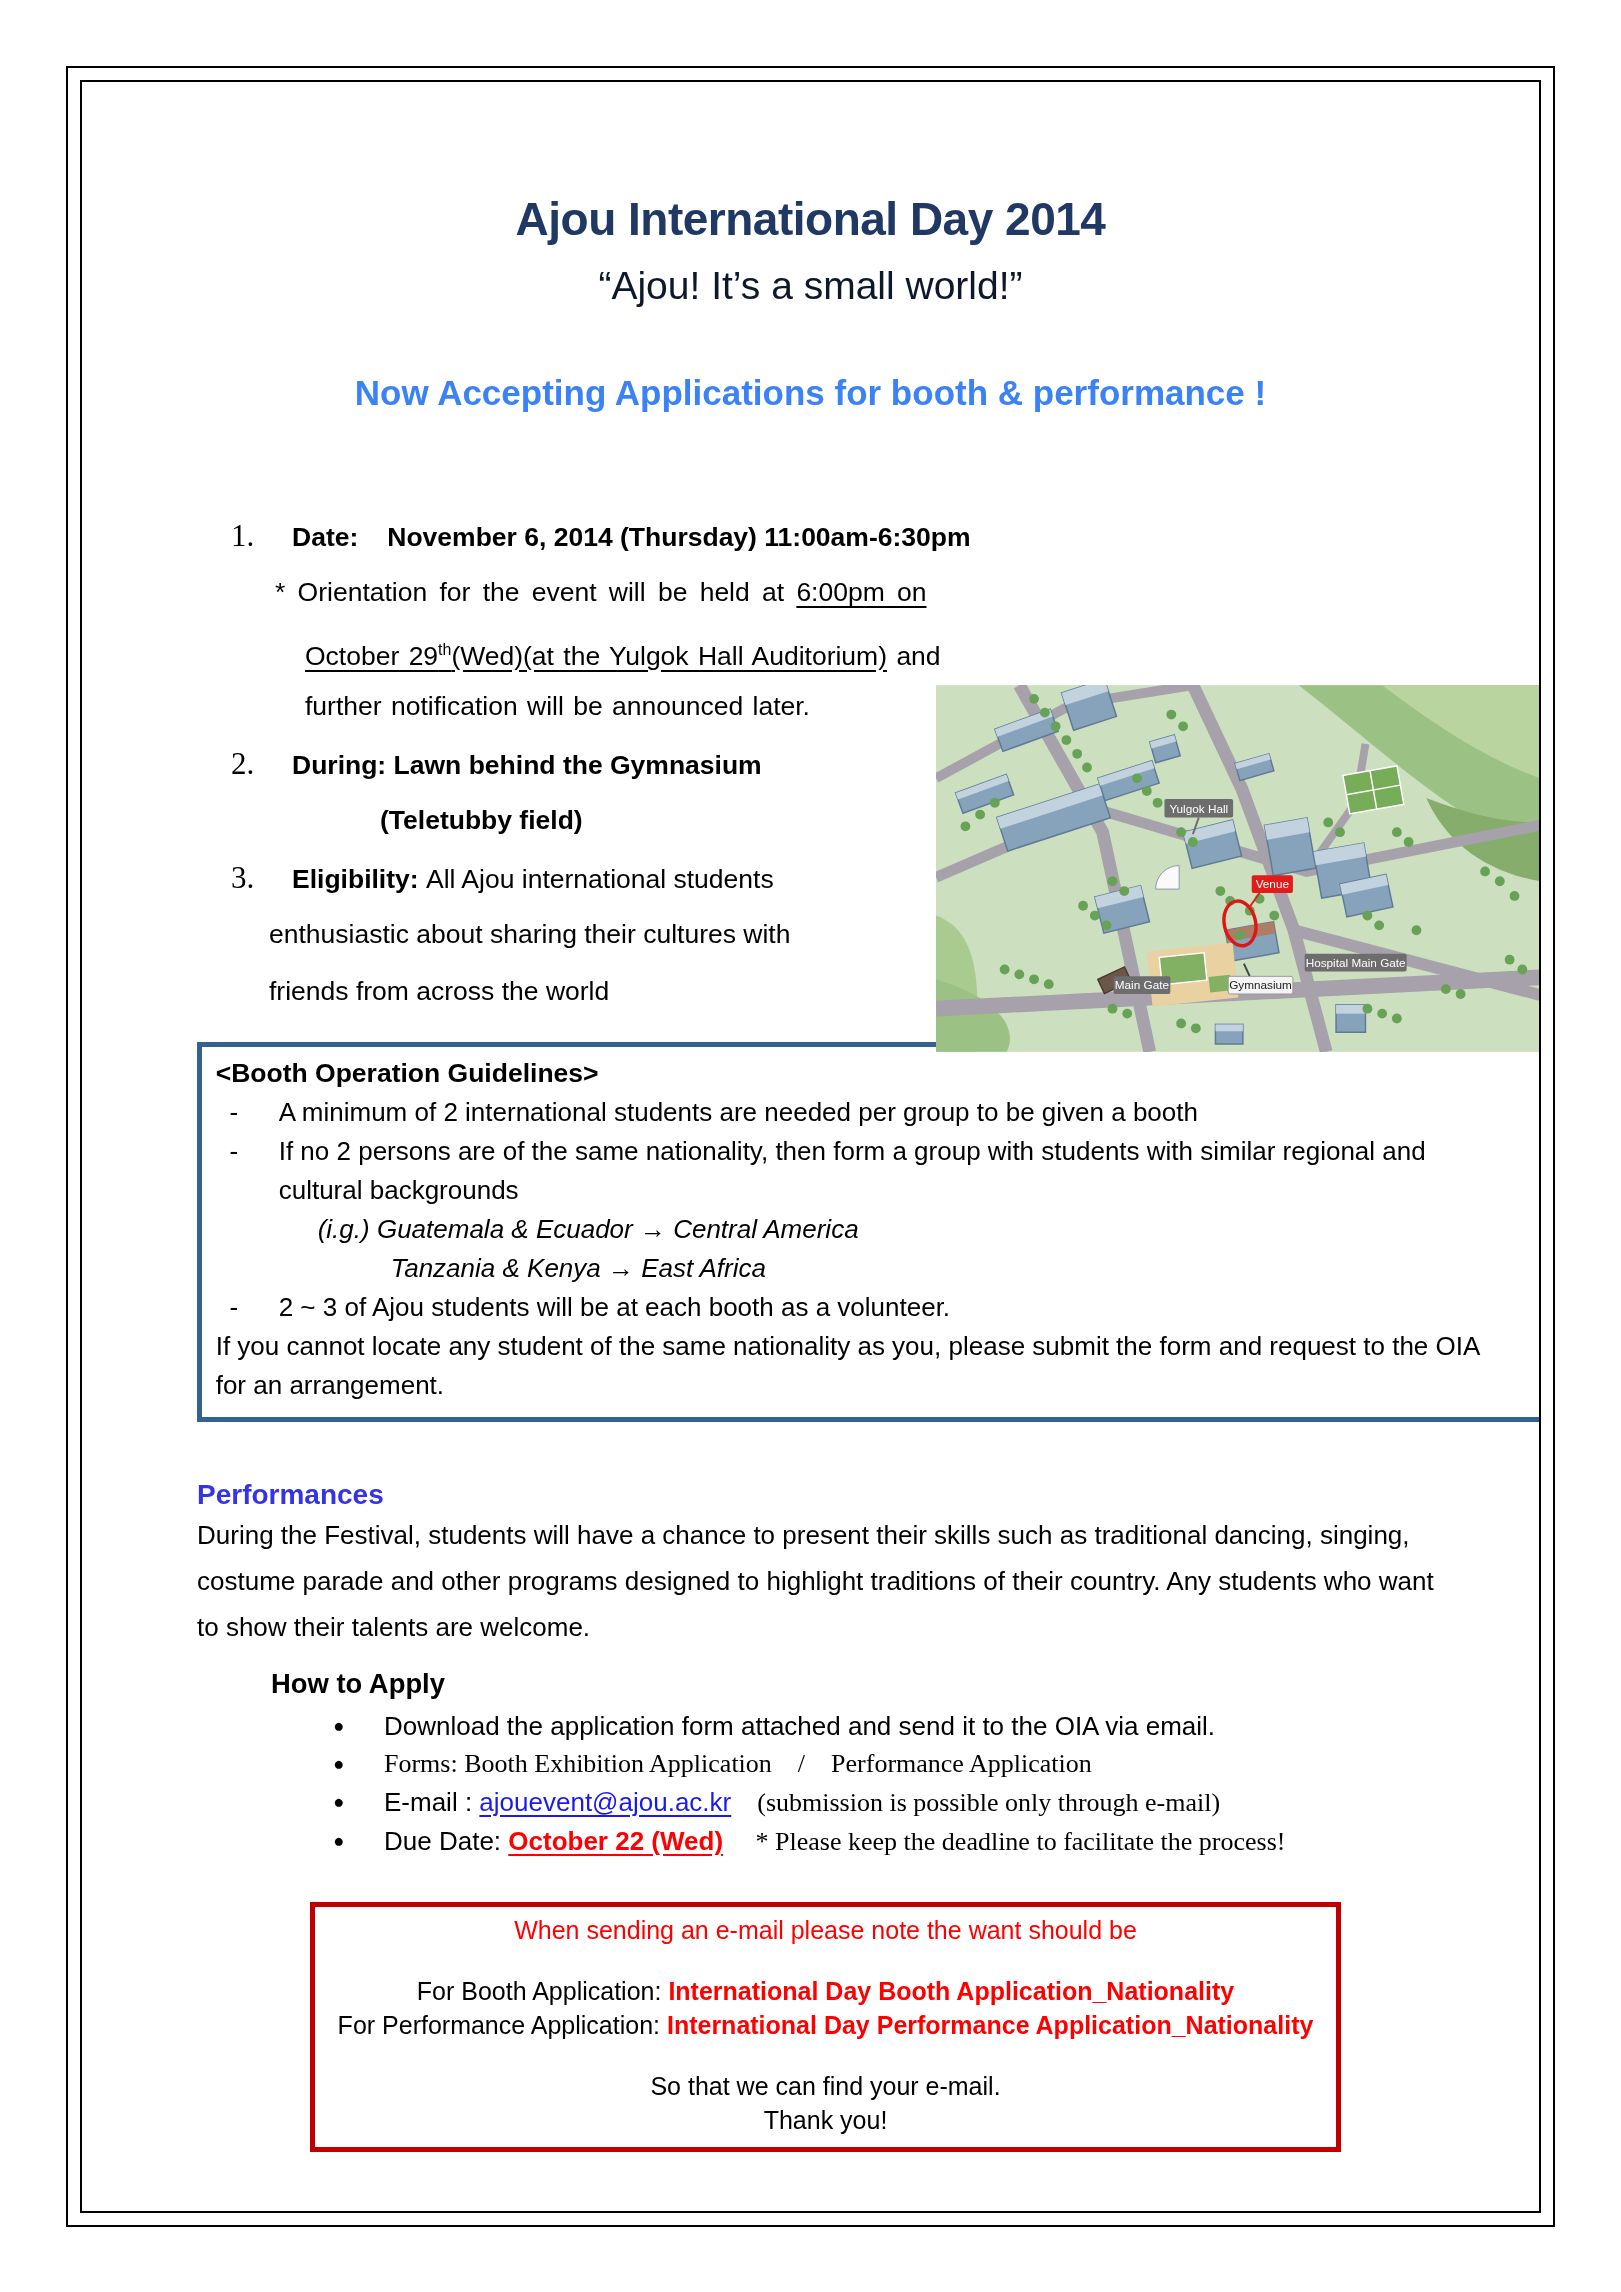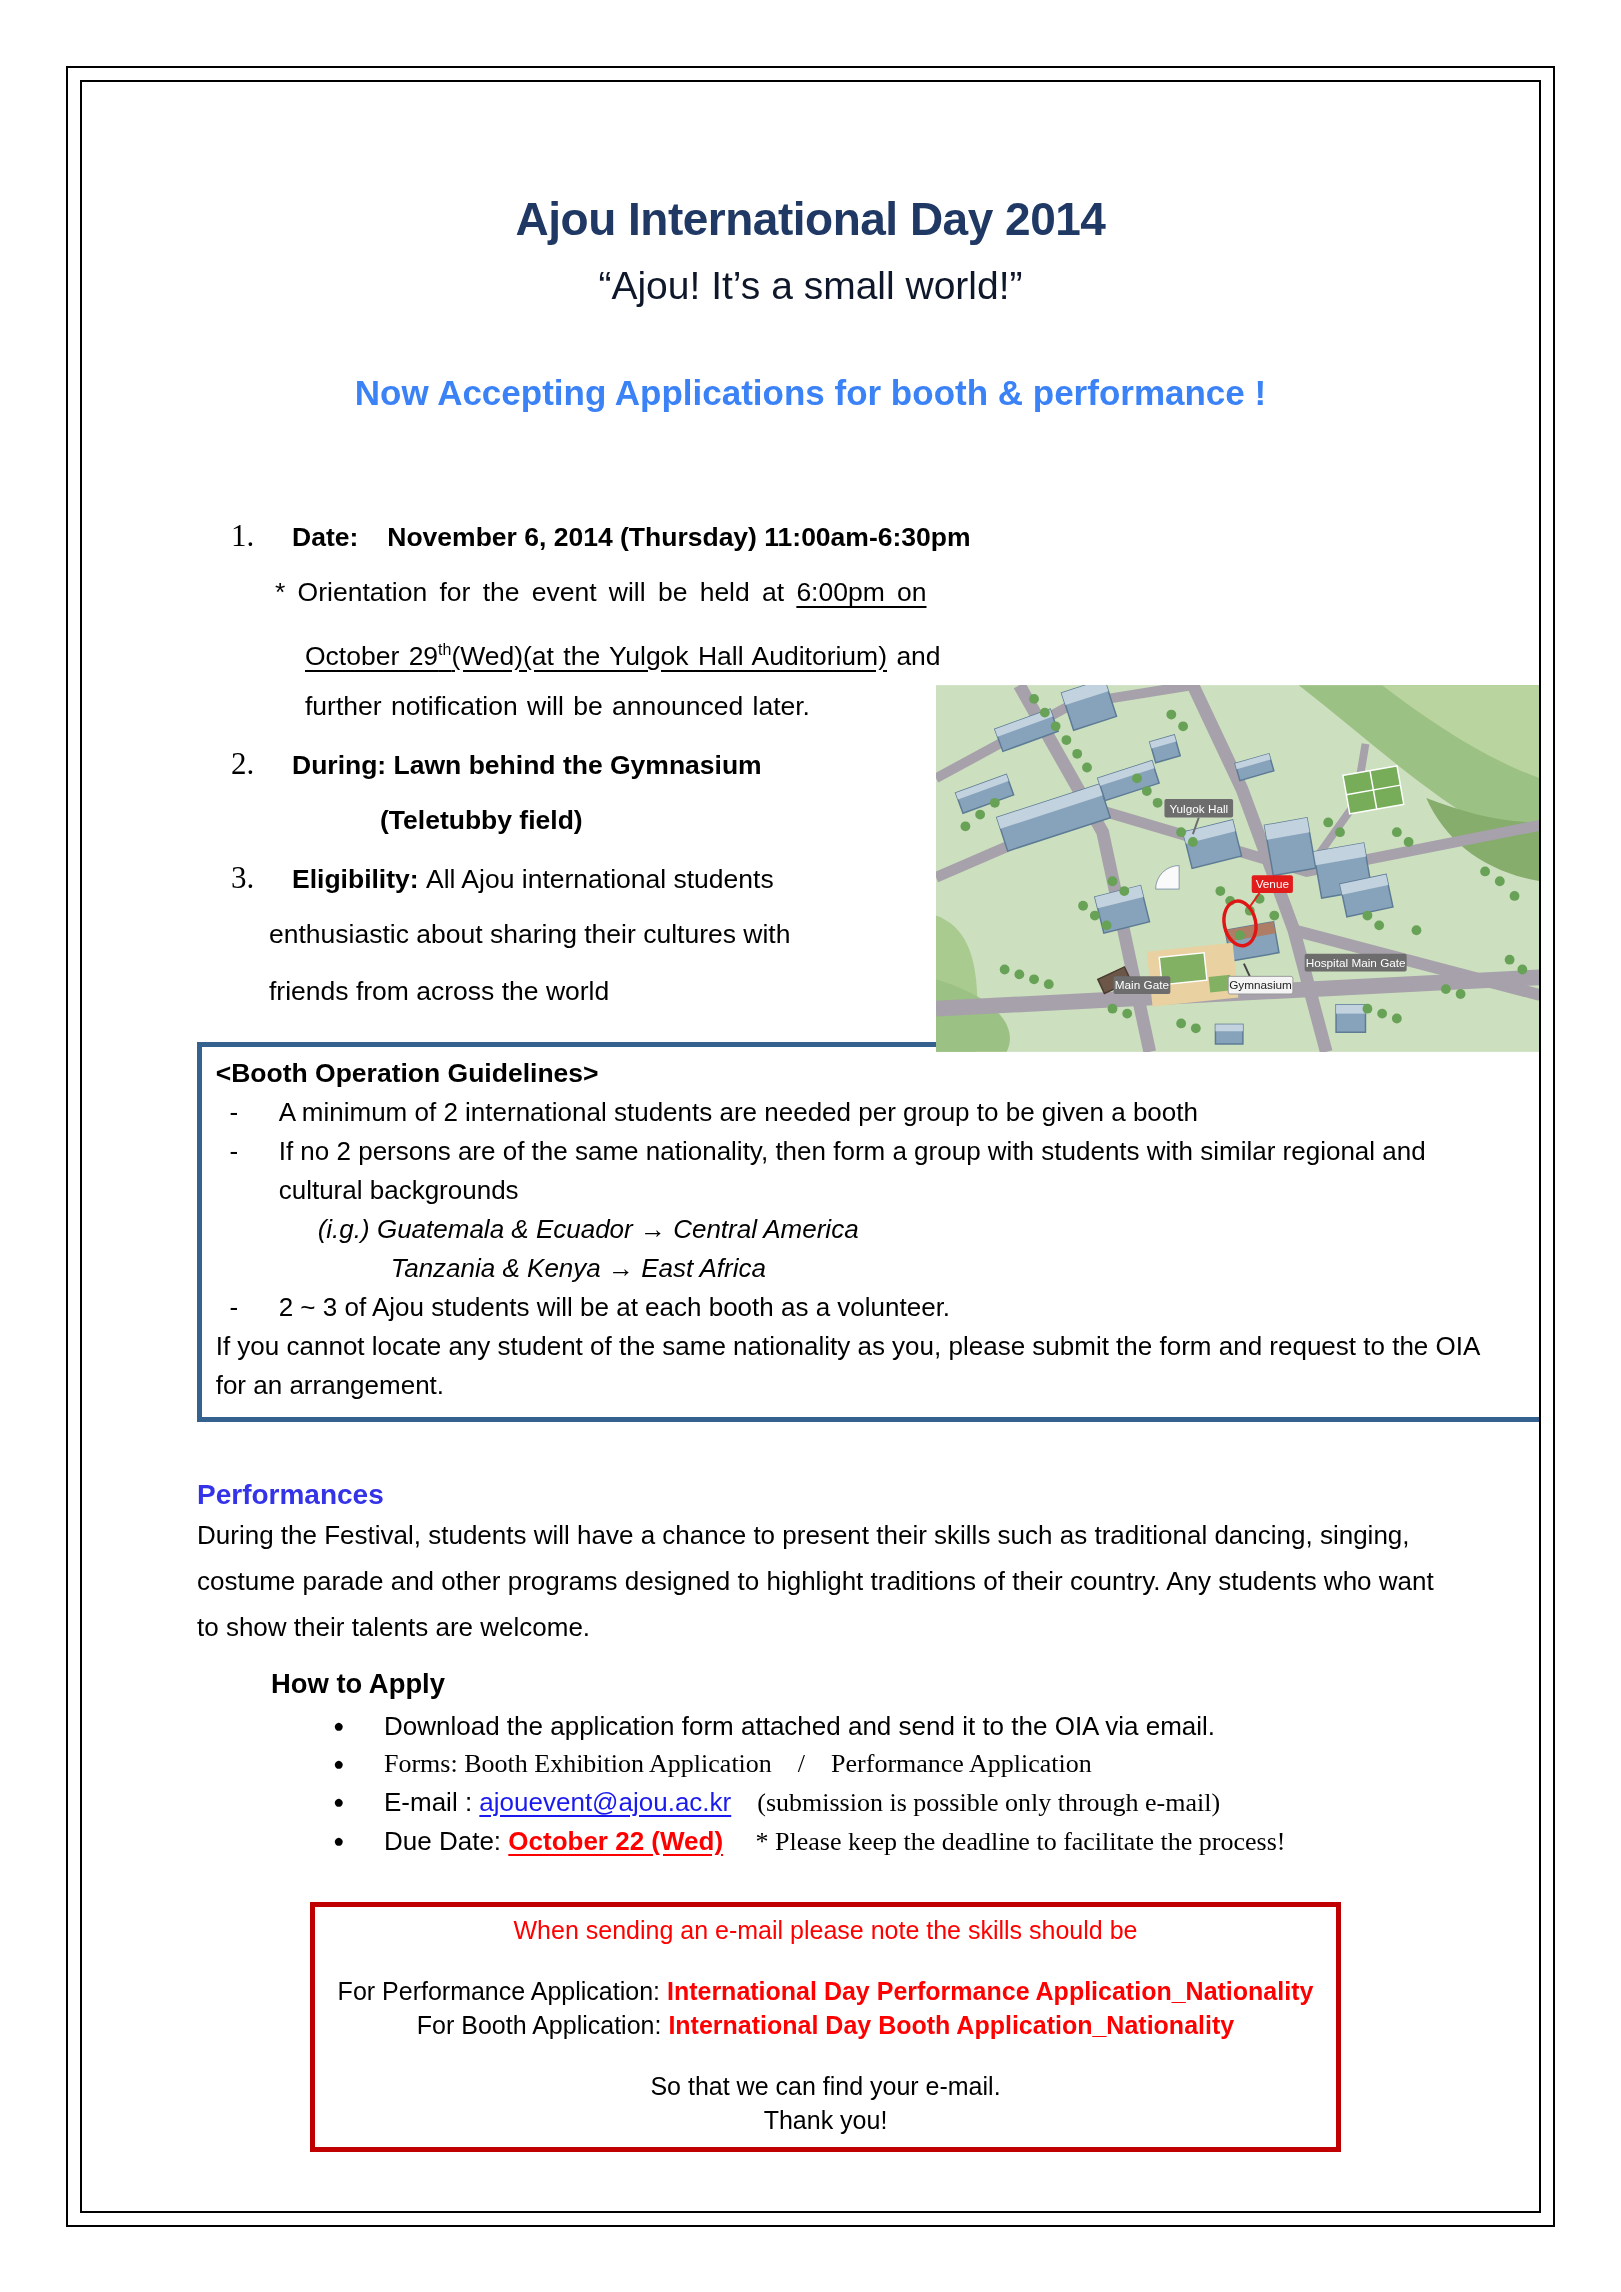--- a/index.html
+++ b/index.html
@@ -310,24 +310,24 @@
   <div class="hta-row">
     <span class="hta-b">●</span>
     <span><span>E-mail : </span><a class="link">ajouevent@ajou.ac.kr</a><span class="pre">    (submission is possible only through e-mail)</span></span>
   </div>
   <div class="hta-row">
     <span class="hta-b">●</span>
     <span><span>Due Date: </span><span class="due">October 22 (Wed)</span><span class="pre">     * Please keep the deadline to facilitate the process!</span></span>
   </div>
 
   <div class="note-box">
-    <div class="note-red">When sending an e-mail please note the skills should be</div>
+    <div class="note-red">When sending an e-mail please note the want should be</div>
     <div class="spacer"></div>
+    <div><span>For Booth Application: </span><span class="note-strong">International Day Booth Application_Nationality</span></div>
     <div><span>For Performance Application: </span><span class="note-strong">International Day Performance Application_Nationality</span></div>
-    <div><span>For Booth Application: </span><span class="note-strong">International Day Booth Application_Nationality</span></div>
     <div class="spacer"></div>
     <div>So that we can find your e-mail.</div>
     <div>Thank you!</div>
   </div>
 
 </div>
 </div>
 </div>
 
 

